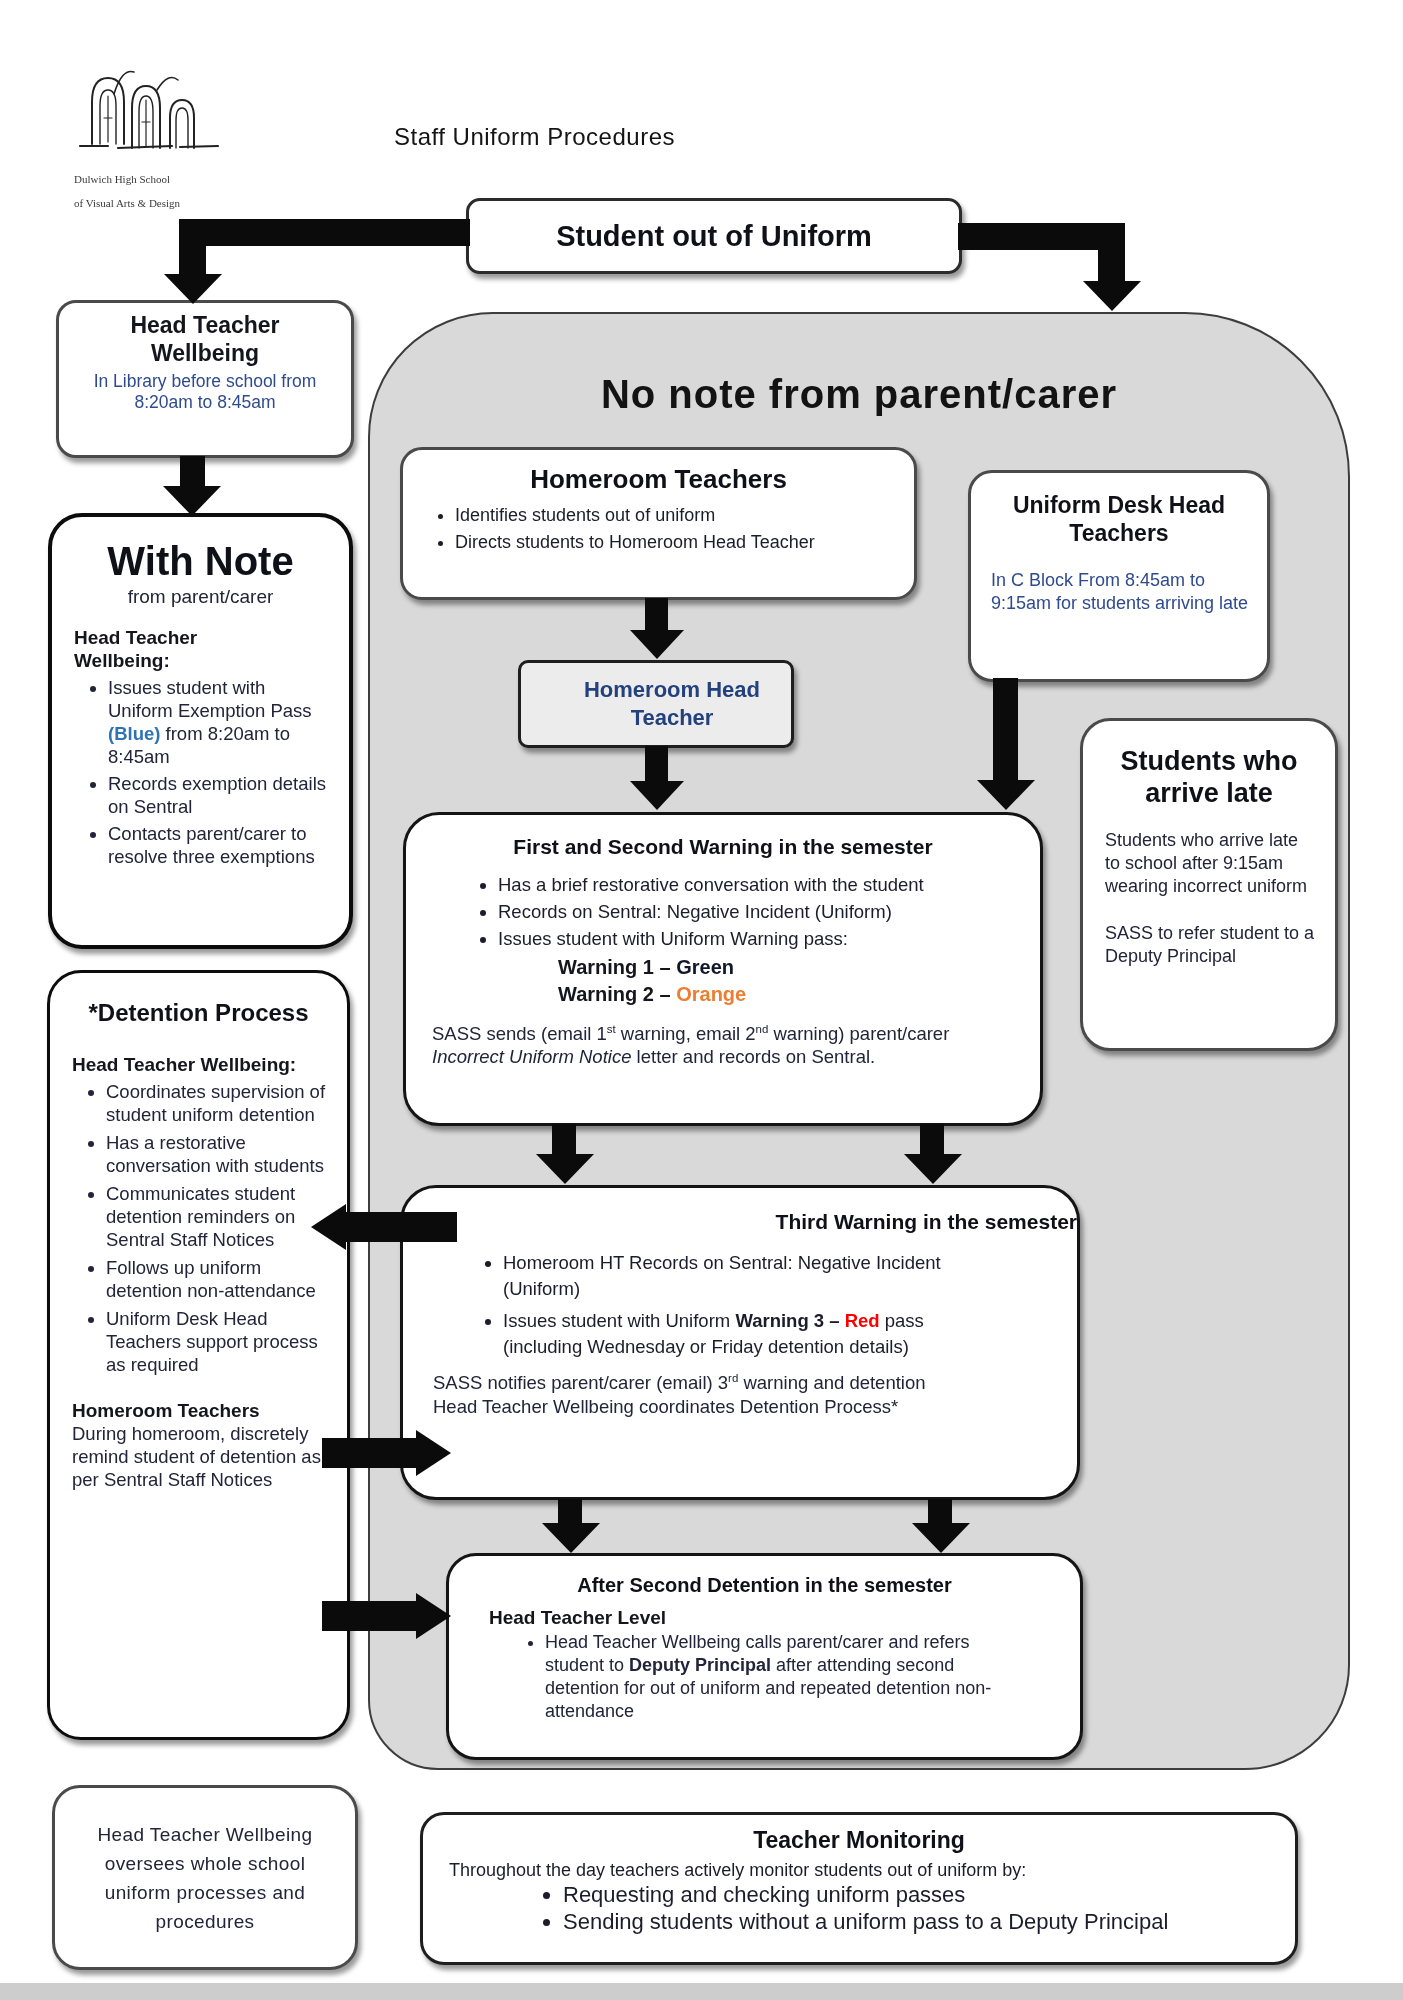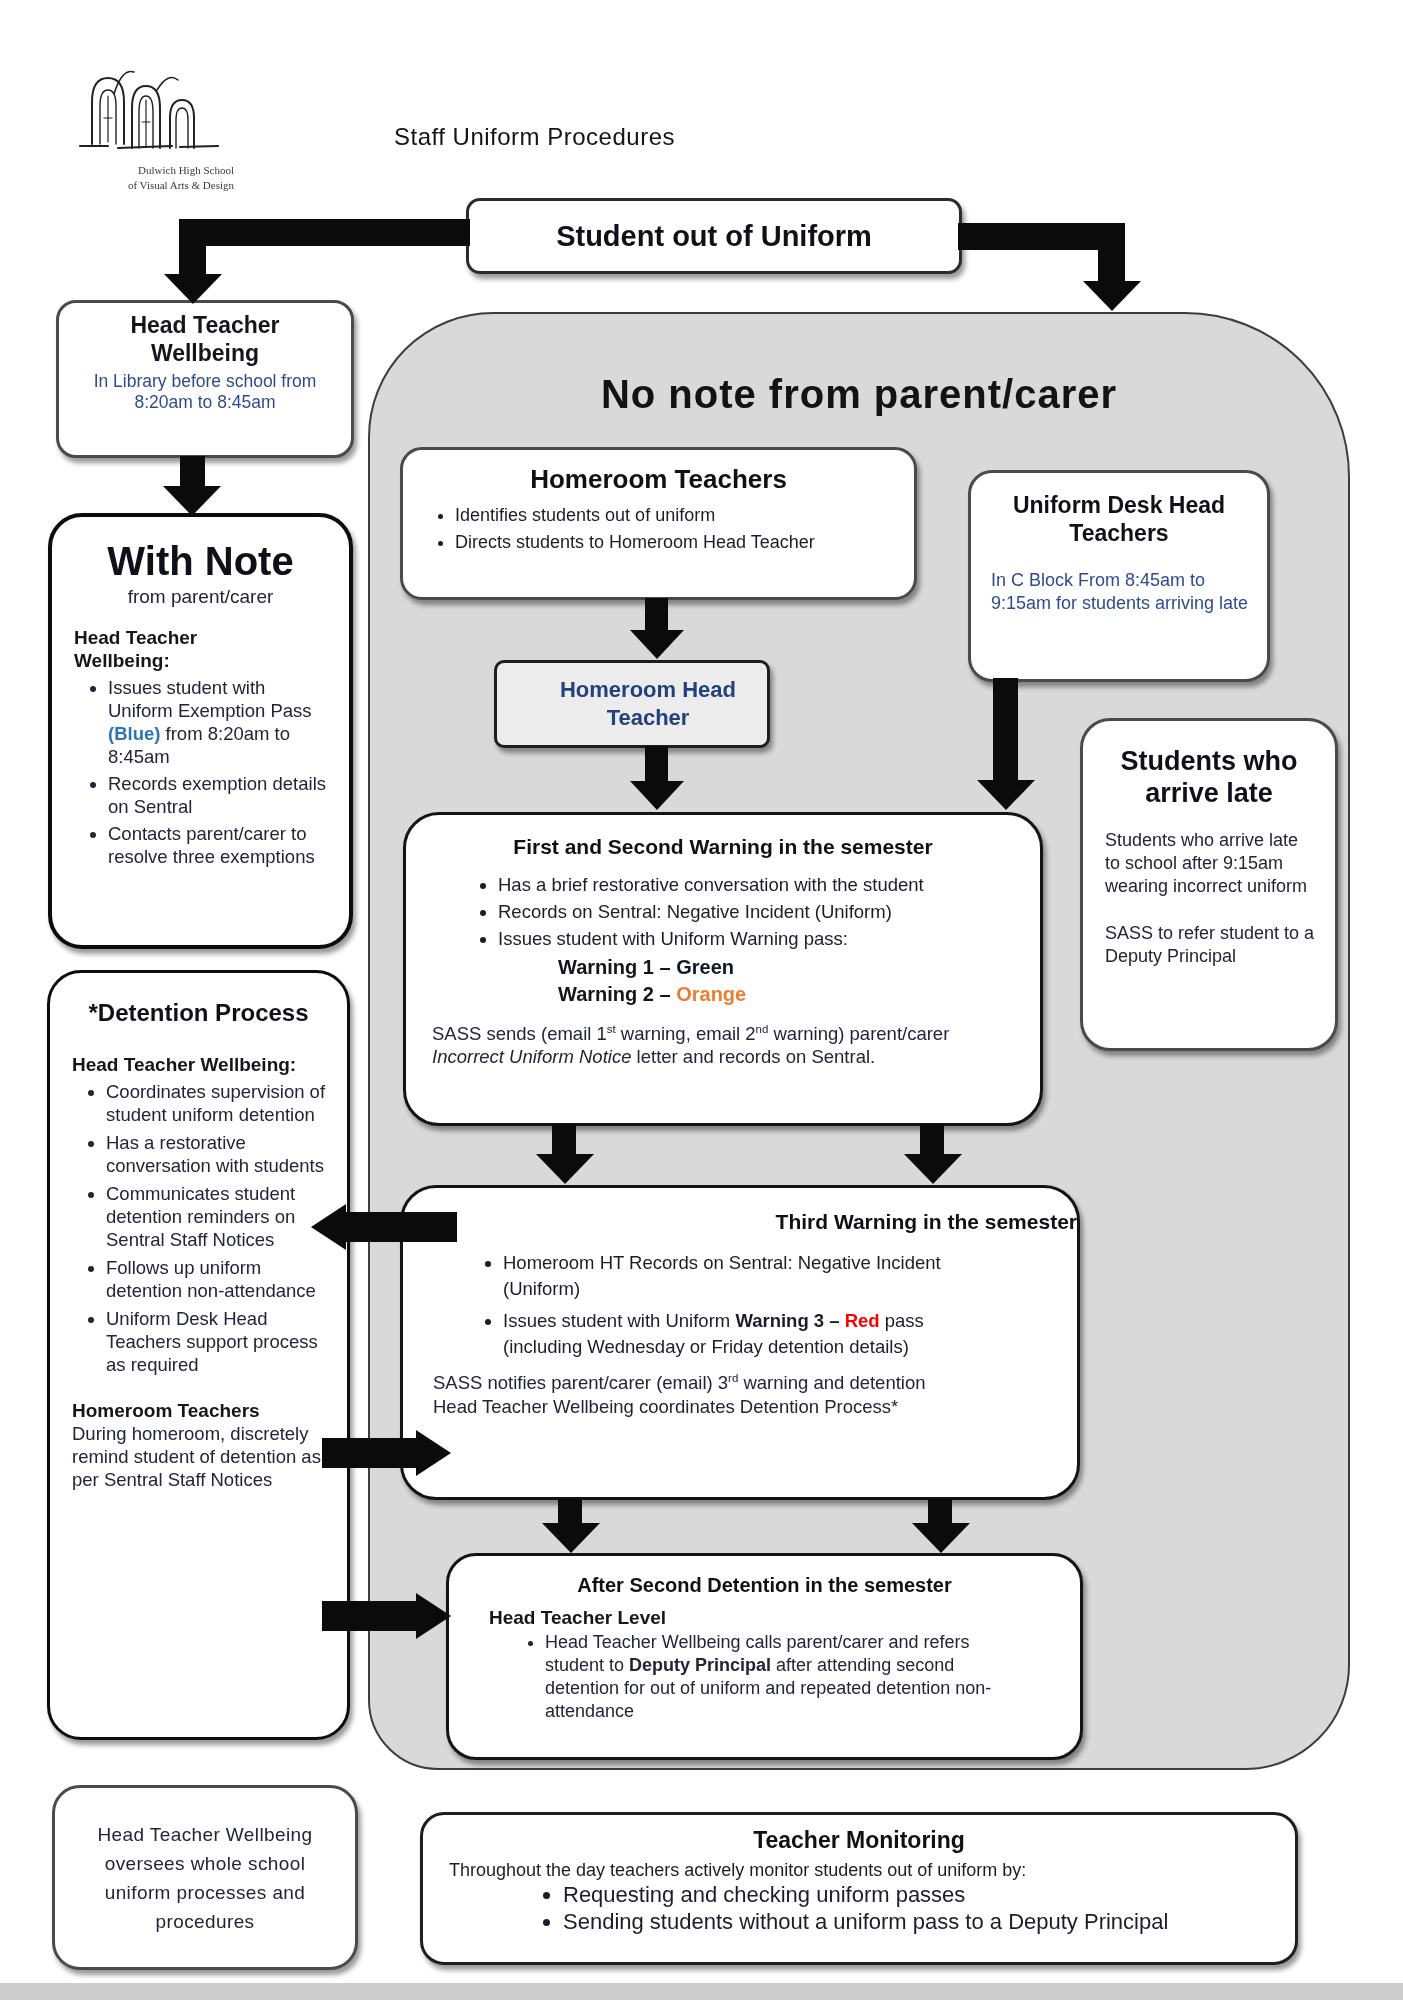--- a/index.html
+++ b/index.html
@@ -13,21 +13,21 @@
     position:absolute; background:#fff; border:3px solid #2b2b2b;
     border-radius:26px; box-shadow:3px 5px 5px rgba(0,0,0,.40); z-index:2;
   }
   .bullets { list-style:disc outside; }
   .bullets li { margin-bottom:3px; }
   .b { font-weight:bold; }
   .it { font-style:italic; }
   sup { font-size:0.62em; }
   
   #logo { position:absolute; left:74px; top:66px; width:160px; z-index:3; }
-  #logo .caption { font-size:11px; line-height:13px; text-align:right; color:#3a3a3a; margin-top:2px; font-family:"Liberation Serif", serif; }
+  #logo .caption { font-size:11px; line-height:13px; text-align:left; color:#3a3a3a; margin-top:11px; font-family:"Liberation Serif", serif; }
   #page-title { position:absolute; left:394px; top:123px; font-size:24px; font-weight:normal; letter-spacing:.5px; color:#141414; z-index:3; }
   
   #student-box { left:466px; top:198px; width:496px; height:76px; border-radius:14px; border-width:3px;
     display:flex; align-items:center; justify-content:center; font-size:29px; font-weight:bold; color:#101018; z-index:4;}
   
   #gray-region { position:absolute; left:368px; top:312px; width:982px; height:1458px;
     background:#d9d9d9; border:2px solid #3d3d3d; border-radius:125px 165px 105px 70px; z-index:1; }
   #no-note-heading { position:absolute; left:368px; top:372px; width:982px; text-align:center;
     font-size:40px; font-weight:bold; color:#131313; letter-spacing:1px; z-index:2; }
   
@@ -43,21 +43,21 @@
   #with-note-box .bullets li { margin-bottom:4px; }
 
   #homeroom-teachers-box { left:400px; top:447px; width:517px; height:153px; border-radius:22px; border-color:#4a4a4a; }
   #homeroom-teachers-box .title { text-align:center; font-size:26px; font-weight:bold; margin-top:14px; color:#101018; }
   #homeroom-teachers-box .bullets { font-size:18px; line-height:24px; margin:8px 0 0 52px; color:#1c1c2c; }
 
   #uniform-desk-box { left:968px; top:470px; width:302px; height:212px; border-radius:24px; border-color:#4a4a4a; }
   #uniform-desk-box .title { text-align:center; font-size:23px; font-weight:bold; line-height:28px; margin-top:18px; padding:0 30px; color:#101018; }
   #uniform-desk-box .detail { font-size:18px; line-height:23px; margin:22px 18px 0 20px; color:#2f4b8f; }
 
-  #hht-box { left:494px; top:660px; width:276px; height:88px; background:#ececec; border-radius:10px; border-color:#1e1e1e;
+  #hht-box { left:518px; top:660px; width:276px; height:88px; background:#ececec; border-radius:10px; border-color:#1e1e1e;
     display:flex; align-items:center; justify-content:center; text-align:center; font-size:22px; font-weight:bold; line-height:28px; color:#23417c;padding-left:32px; }
 
   #students-late-box { left:1080px; top:718px; width:258px; height:333px; border-radius:30px; border-color:#4a4a4a; }
   #students-late-box .title { text-align:center; font-size:27px; font-weight:bold; line-height:32px; margin-top:24px; color:#101018; }
   #students-late-box .para { font-size:18px; line-height:23px; margin:20px 18px 0 22px; color:#23233a; }
   #students-late-box .para + .para { margin-top:24px; }
 
   #fs-warning-box { left:403px; top:812px; width:640px; height:314px; border-radius:36px; border-color:#141414; }
   #fs-warning-box .title { text-align:center; font-size:21px; font-weight:bold; margin-top:20px; color:#101018; }
   #fs-warning-box .bullets { font-size:18.5px; line-height:24px; margin:14px 0 0 92px; width:430px; color:#1c1c2c; }

